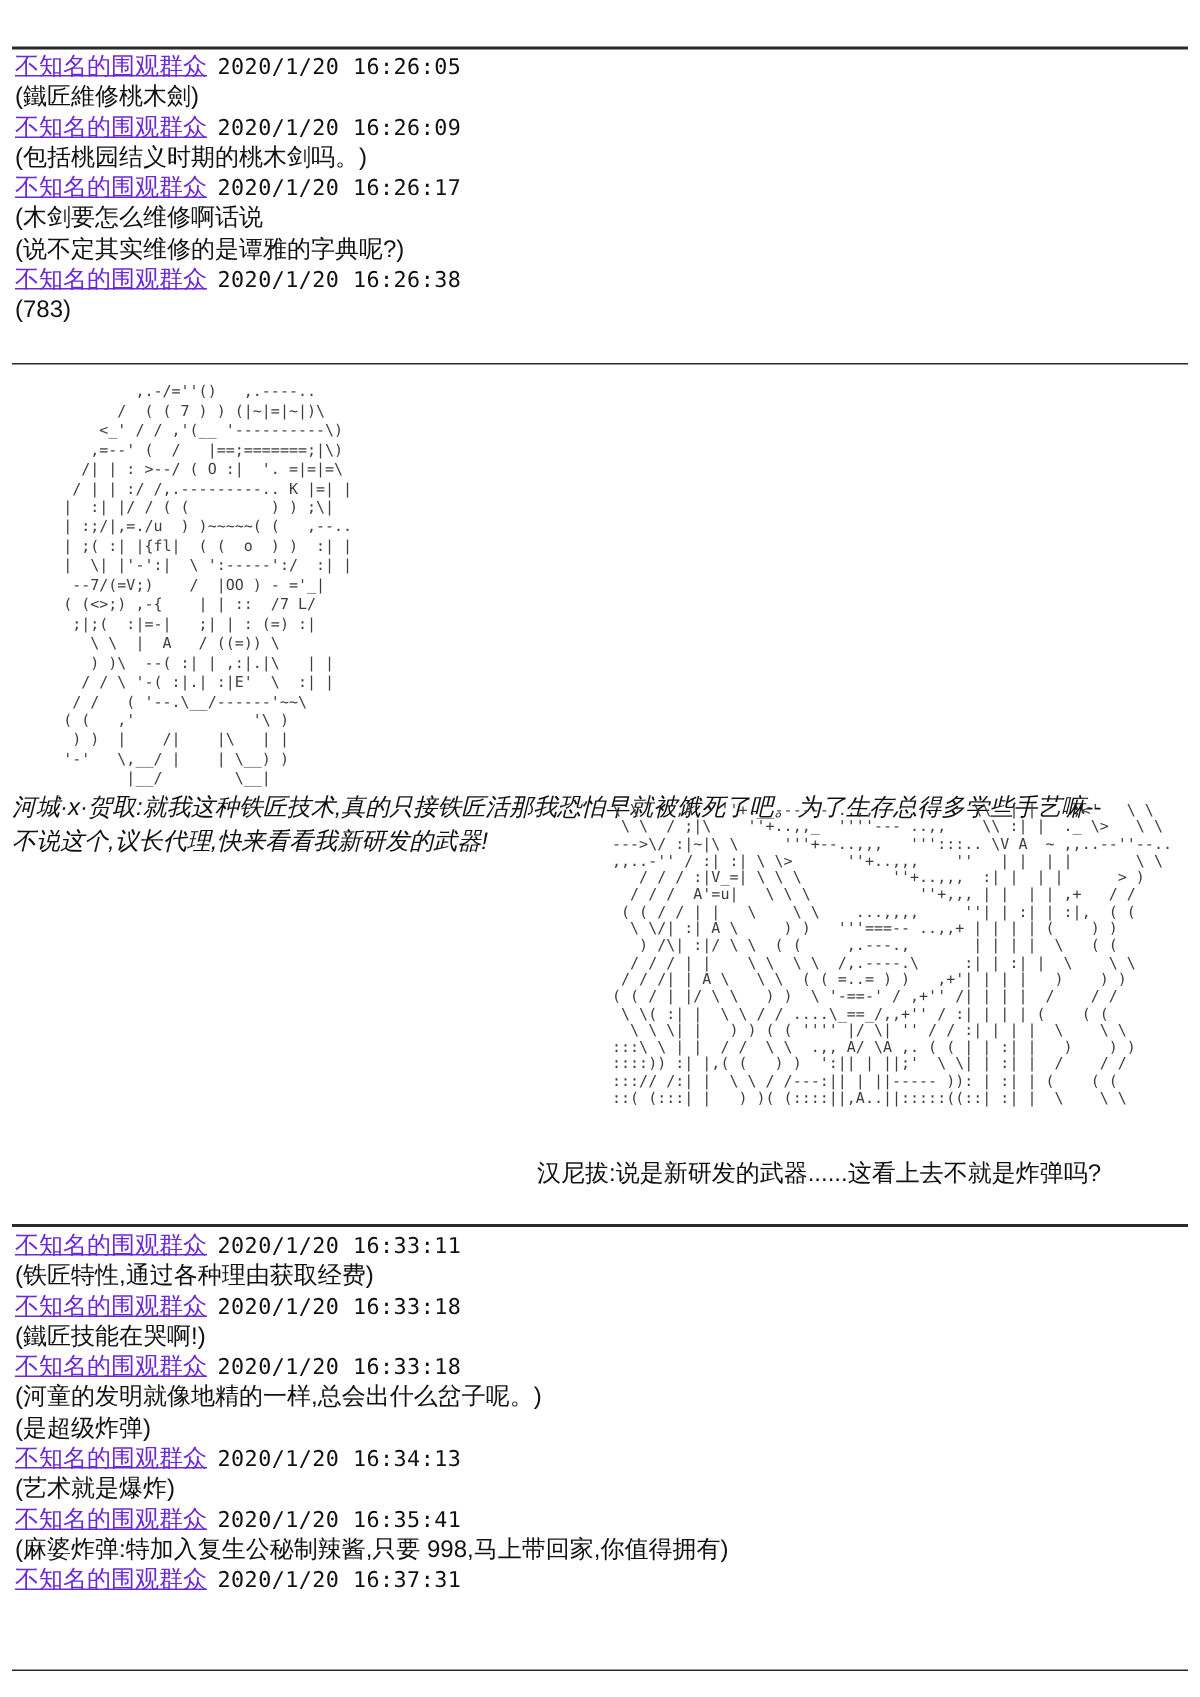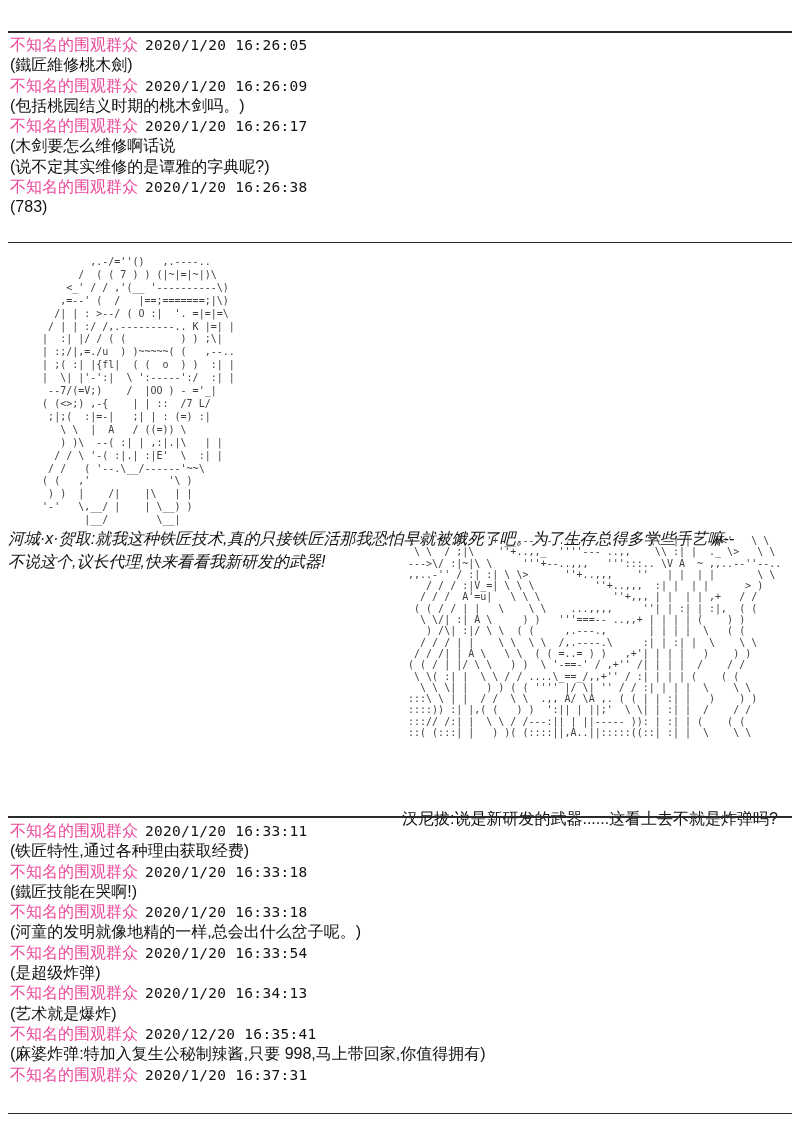--- a/index.html
+++ b/index.html
@@ -25,21 +25,21 @@
     left: 10px;
     width: 782px;
     font-size: 16px;
   }
   .c-meta, .c-body {
     line-height: 20.3px;
     height: 20.3px;
     white-space: nowrap;
     overflow: hidden;
   }
-  .author { color: #ec4899; }
+  .author { color: #6d28d9; text-decoration: underline; }
   .ts {
     font-family: "DejaVu Sans Mono", monospace;
     font-size: 14.5px;
     margin-left: 7px;
     letter-spacing: 0.3px;
   }
   .aa {
     position: absolute;
     margin: 0;
     font-family: "DejaVu Sans Mono", monospace;
@@ -64,21 +64,21 @@
     line-height: 11.3px;
   }
   .speech {
     position: absolute;
     font-size: 16px;
     line-height: 22.5px;
     white-space: nowrap;
     color: #111111;
   }
   .speech-kawashiro { left: 8px; top: 528px; width: 790px; font-style: italic; }
-  .speech-hannibal  { left: 358px; top: 808px; margin-left: 44px; }
+  .speech-hannibal  { left: 358px; top: 772px; }
 </style>
 </head>
 <body>
 
 <div class="page">
 
   <div class="rule" style="top:31px;"></div>
 
   <section class="comments" style="top:35px;">
       <div class="c-meta"><span class="author">不知名的围观群众</span><span class="ts">2020/1/20 16:26:05</span></div>
@@ -144,24 +144,23 @@
 
   <div class="rule" style="top:816px;"></div>
 
   <section class="comments" style="top:821px;">
       <div class="c-meta"><span class="author">不知名的围观群众</span><span class="ts">2020/1/20 16:33:11</span></div>
       <div class="c-body">(铁匠特性,通过各种理由获取经费)</div>
       <div class="c-meta"><span class="author">不知名的围观群众</span><span class="ts">2020/1/20 16:33:18</span></div>
       <div class="c-body">(鐵匠技能在哭啊!)</div>
       <div class="c-meta"><span class="author">不知名的围观群众</span><span class="ts">2020/1/20 16:33:18</span></div>
       <div class="c-body">(河童的发明就像地精的一样,总会出什么岔子呢。)</div>
-      <div class="c-meta"><span class="author">不知名的围观群众</span><span class="ts">2020/1/20 16:33:54</span></div>
       <div class="c-body">(是超级炸弹)</div>
       <div class="c-meta"><span class="author">不知名的围观群众</span><span class="ts">2020/1/20 16:34:13</span></div>
       <div class="c-body">(艺术就是爆炸)</div>
-      <div class="c-meta"><span class="author">不知名的围观群众</span><span class="ts">2020/12/20 16:35:41</span></div>
+      <div class="c-meta"><span class="author">不知名的围观群众</span><span class="ts">2020/1/20 16:35:41</span></div>
       <div class="c-body">(麻婆炸弹:特加入复生公秘制辣酱,只要 998,马上带回家,你值得拥有)</div>
       <div class="c-meta"><span class="author">不知名的围观群众</span><span class="ts">2020/1/20 16:37:31</span></div>
     </section>
 
   <div class="rule rule-thin" style="top:1113px;"></div>
 
 </div>
 
 </body></html>

